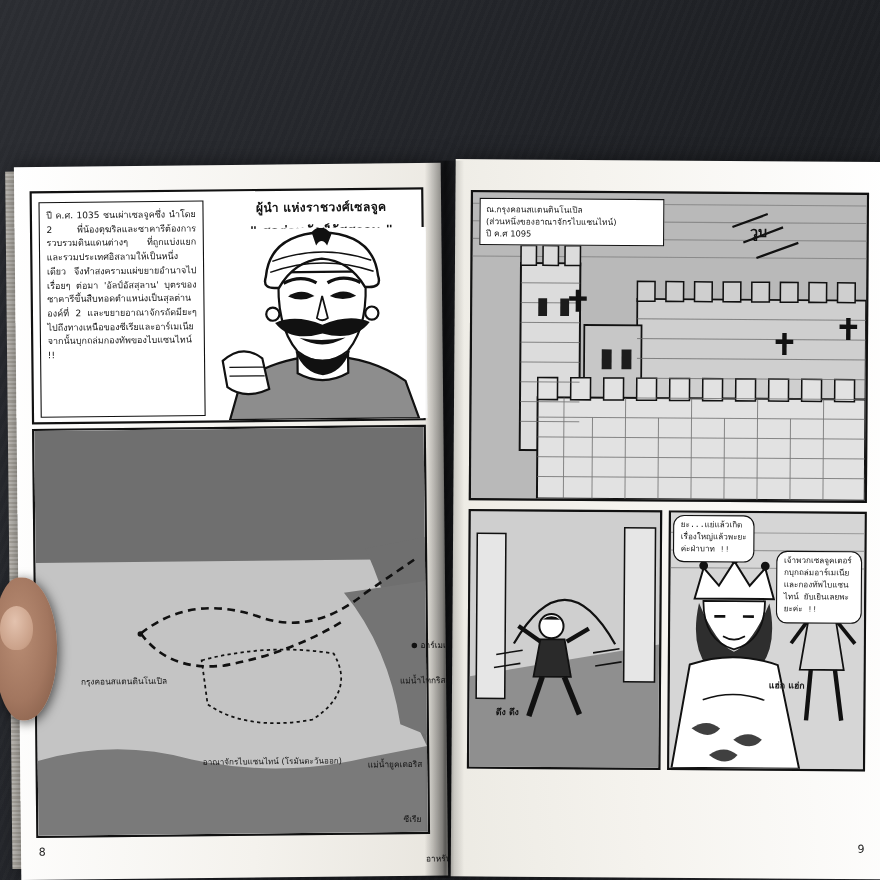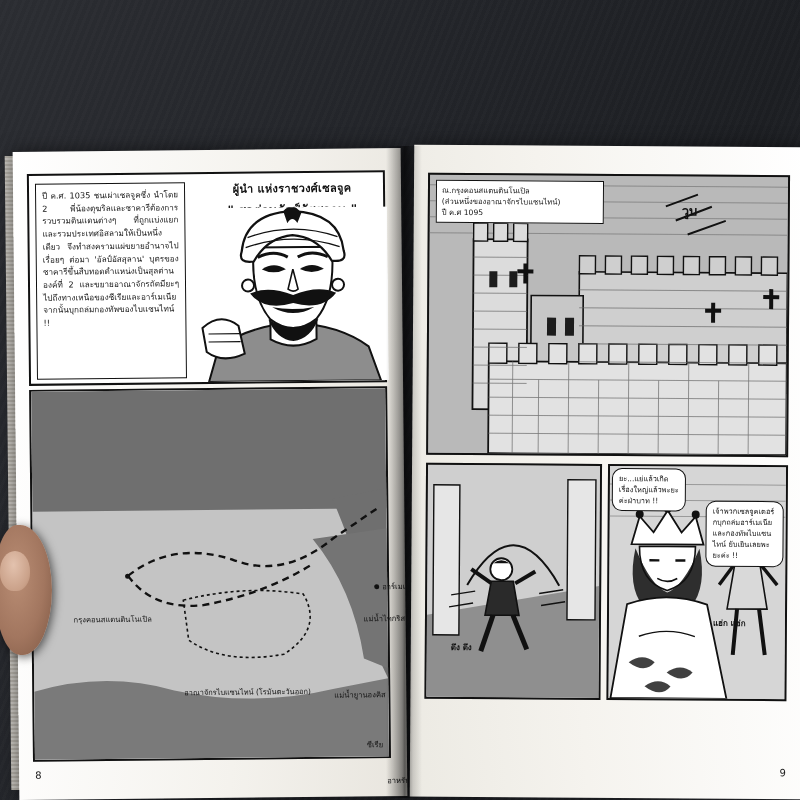--- a/index.html
+++ b/index.html
@@ -71,21 +71,21 @@
 
   
   #r-top{left:14px;top:28px;width:362px;height:282px;background:#9d9d9d;}
   #r-cap{position:absolute;left:6px;top:5px;width:168px;background:#fff;border:1.2px solid #111;
      padding:4px 5px;box-sizing:border-box;}
   #r-cap div{font-size:7.6px;line-height:1.45;color:#111;}
   #r-mid{left:14px;top:318px;width:176px;height:236px;background:#b4b4b4;}
   #r-right-top{left:196px;top:318px;width:180px;height:236px;background:#cfcfcf;}
   .bubble{position:absolute;background:#fff;border:1.4px solid #111;border-radius:10px;
      padding:4px 6px;box-sizing:border-box;}
-  .bubble div{font-size:7.4px;line-height:1.5;color:#111;}
+  .bubble div{font-size:7.4px;line-height:1.5;color:#111;font-family:Liberation Mono, monospace;}
   .sfx{position:absolute;font-size:8px;font-weight:bold;color:#111;}
   #pagenum-right{position:absolute;right:16px;top:620px;font-size:10px;color:#222;}
 </style>
 </head>
 <body>
 
 <div id="desk"></div>
 
 <div id="book">
 
@@ -160,21 +160,21 @@
         <path d="M150 210 Q210 195 270 205 Q290 240 250 265 Q190 275 155 250 Z" fill="none" stroke="#111" stroke-width="1.6" stroke-dasharray="3 3"></path>
       </svg>
 
       <span class="mapdot" style="left:341px;top:196px"></span>
       <span class="mapdot" style="left:92px;top:183px"></span>
 
       <span class="maplabel" style="left:349px;top:192px">อาร์เมเนีย</span>
       <span class="maplabel" style="left:40px;top:222px">กรุงคอนสแตนตินโนเปิล</span>
       <span class="maplabel" style="left:330px;top:224px">แม่น้ำไทกริส</span>
       <span class="maplabel" style="left:150px;top:296px;font-size:7.4px">อาณาจักรไบแซนไทน์ (โรมันตะวันออก)</span>
-      <span class="maplabel" style="left:300px;top:300px">แม่น้ำยูานองคิส</span>
+      <span class="maplabel" style="left:300px;top:300px">แม่น้ำยูคเตอริส</span>
       <span class="maplabel" style="left:332px;top:350px">ซีเรีย</span>
       <span class="maplabel" style="left:352px;top:386px">อาหรับ</span>
 
     </div>
 
     <div id="pagenum-left">8</div>
   </div>
 
   <div class="page" id="page-right">
 
@@ -331,21 +331,21 @@
 
       <div class="bubble" style="left:96px;top:6px;width:78px;margin-top:28px;">
         <div>เจ้าพวกเซลจูคเตอร์กบุกถล่มอาร์เมเนียและกองทัพไบแซนไทน์ ยับเยินเลยพะยะค่ะ !!</div>
       </div>
     </div>
 
     <div class="bubble" style="left:200px;top:322px;width:74px;z-index:5;">
       <div>ยะ...แย่แล้วเกิดเรื่องใหญ่แล้วพะยะค่ะฝ่าบาท !!</div>
     </div>
 
-    <span class="sfx" style="left:302px;top:470px;font-size:8px">แฮ่ก แฮ่ก</span>
+    <span class="sfx" style="left:288px;top:470px;font-size:8px">แฮ่ก แฮ่ก</span>
 
     <div id="pagenum-right">9</div>
   </div>
 
   <div id="gutter"></div>
 </div>
 
 <div id="thumb">
   <div id="thumbnail"></div>
 </div>

